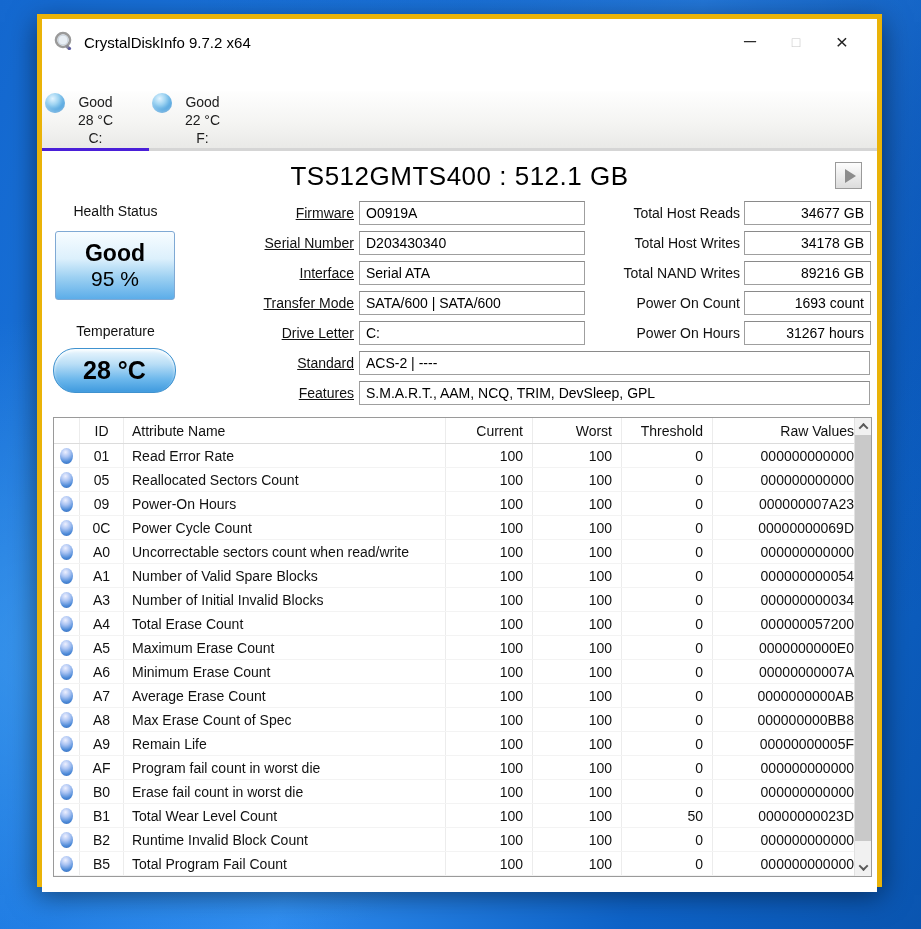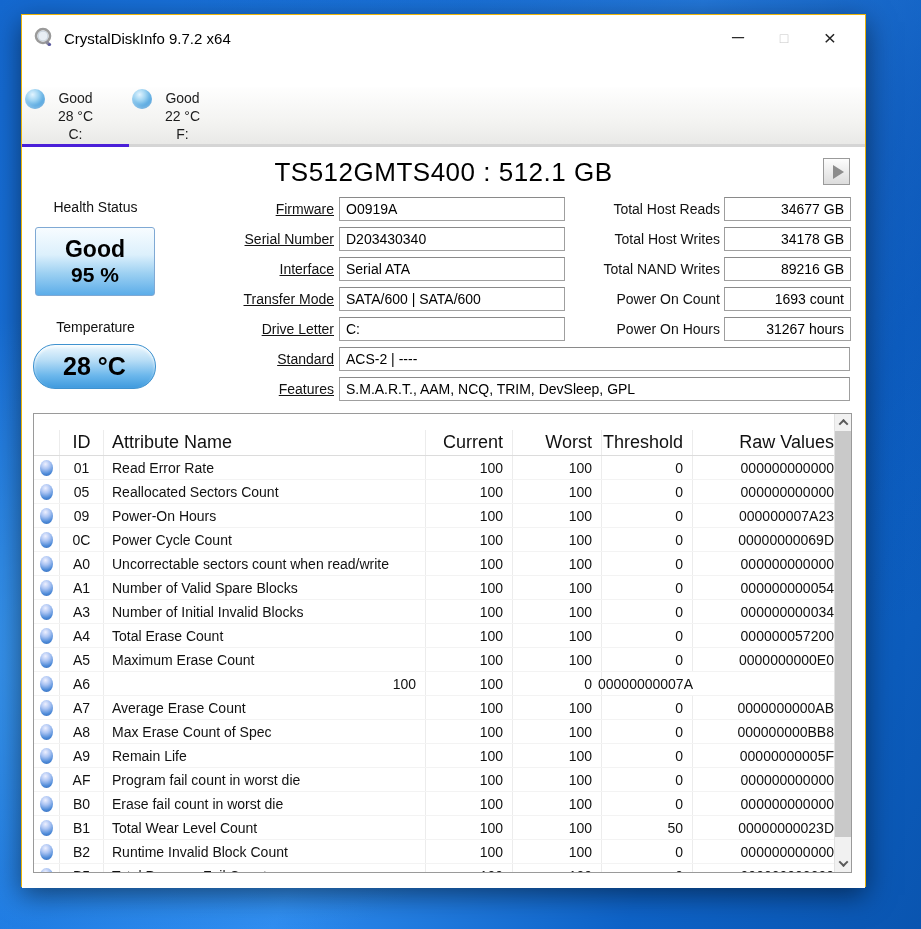--- a/index.html
+++ b/index.html
@@ -6,22 +6,22 @@
   html,body { width:921px; height:929px; overflow:hidden; }
   body {
     font-family:"Liberation Sans", sans-serif;
     background:
       radial-gradient(ellipse 760px 540px at 10% 70%, rgba(90,185,255,.50), transparent 62%),
       radial-gradient(ellipse 900px 700px at 85% 15%, rgba(10,70,160,.45), transparent 70%),
       linear-gradient(115deg,#1468cf 0%,#1d7ae3 35%,#2e8cf0 52%,#0e63c8 78%,#0a55b0 100%);
     position:relative;
   }
   .window {
-    position:absolute; left:21px; top:14px; width:845px; height:873px;
-    background:#e5e5e5; border:1px solid #eab308;
+    position:absolute; left:37px; top:14px; width:845px; height:873px;
+    background:#e5e5e5; border:5px solid #eab308;
     box-shadow:0 8px 26px rgba(0,0,0,.5);
   }
   
   .titlebar { height:46px; display:flex; align-items:center; padding-left:11px; background:#fff; }
   .app-icon { width:22px; height:22px; margin-right:9px; flex:0 0 auto; }
   .title-text { font-size:15px; color:#000; }
   .win-controls { margin-left:auto; display:flex; height:100%; }
   .win-btn { width:46px; display:flex; align-items:center; justify-content:center;
              font-size:17px; color:#222; cursor:default; }
   .win-btn.max { color:#c8c8c8; font-size:14px; }
@@ -49,21 +49,21 @@
     border:1px solid #9a9a9a; background:linear-gradient(#fdfdfd,#dcdcdc);
     display:flex; align-items:center; justify-content:center; }
   .play-tri { width:0; height:0; border-left:11px solid #8c8c8c;
     border-top:7px solid transparent; border-bottom:7px solid transparent; margin-left:3px; }
   .side-label { position:absolute; left:13px; width:121px; text-align:center; font-size:14px; color:#111; }
   .health-btn { position:absolute; left:13px; top:80px; width:120px; height:69px;
     border:1px solid #7fa9d4; border-radius:3px;
     background:linear-gradient(#f7fcff 0%, #dcf0fc 40%, #9cd0f2 68%, #5cade9 100%);
     display:flex; flex-direction:column; align-items:center; justify-content:center; }
   .health-status { font-size:23px; font-weight:bold; color:#000; line-height:26px; }
-  .health-pct { font-size:21px; font-weight:bold; color:#000; line-height:26px; }
+  .health-pct { font-size:21px; font-weight:normal; color:#000; line-height:26px; }
   .temp-btn { position:absolute; left:11px; top:197px; width:123px; height:45px;
     border:1px solid #3f92cf; border-radius:22px;
     background:linear-gradient(#eef8fe 0%, #b9def6 35%, #6db8ec 70%, #3f9ade 100%);
     display:flex; align-items:center; justify-content:center;
     box-shadow:inset 0 2px 3px rgba(255,255,255,.8); }
   .temp-value { font-size:25px; font-weight:bold; color:#000; }
   
   .mid-fields { position:absolute; left:160px; top:50px; }
   .field-row { display:flex; align-items:center; height:24px; margin-bottom:6px; }
   .field-row .flabel { width:157px; text-align:right; font-size:14px; color:#111; padding-right:5px;text-decoration:underline; }
@@ -74,21 +74,21 @@
   .right-fields { position:absolute; left:560px; top:50px; }
   .stat-row { display:flex; align-items:center; height:24px; margin-bottom:6px; }
   .stat-row .flabel { width:142px; text-align:right; font-size:14px; color:#111; padding-right:4px; }
   .stat-row .fbox { width:127px; height:24px; border:1px solid #9f9f9f; border-top-color:#8a8a8a;
     background:#fff; font-size:14px; color:#000; line-height:22px; text-align:right; padding-right:6px; }
   
   .smart-table { position:absolute; left:11px; top:266px; width:819px; height:460px;
     border:1px solid #9a9a9a; background:#fff; overflow:hidden; }
   .grid-row { display:grid; grid-template-columns:26px 44px 322px 87px 89px 91px 141px;
     height:24px; align-items:center; font-size:14px; color:#111; }
-  .grid-row.header { height:26px; border-bottom:1px solid #dcdcdc; font-size:18px;margin-top:16px; }
+  .grid-row.header { height:26px; border-bottom:1px solid #dcdcdc; font-size:14px; }
   .grid-row > div { height:100%; display:flex; align-items:center; border-right:1px solid #ececec; }
   .grid-row > div:last-child { border-right:none; }
   .c-orb { justify-content:center; }
   .c-id { justify-content:center; }
   .c-name { padding-left:8px; }
   .c-num { justify-content:flex-end; padding-right:9px; }
   .c-raw { justify-content:flex-end; padding-right:0; }
   .body-row { border-bottom:1px solid #f3f3f3; }
   .row-orb { width:13px; height:16px; border-radius:50%;
     background:radial-gradient(circle at 42% 26%, #eef0ff 0%, #a8c2f2 35%, #4d8ad8 70%, #2c62b0 100%); }
@@ -329,20 +329,21 @@
     <div class="c-num">100</div>
     <div class="c-num">100</div>
     <div class="c-num">0</div>
     <div class="c-raw">0000000000E0</div>
   </div>
           <div class="grid-row body-row">
     <div class="c-orb">
               <span class="row-orb"></span>
             </div>
     <div class="c-id">A6</div>
+    <div class="c-name">Minimum Erase Count</div>
     <div class="c-num">100</div>
     <div class="c-num">100</div>
     <div class="c-num">0</div>
     <div class="c-raw">00000000007A</div>
   </div>
           <div class="grid-row body-row">
     <div class="c-orb">
               <span class="row-orb"></span>
             </div>
     <div class="c-id">A7</div>

